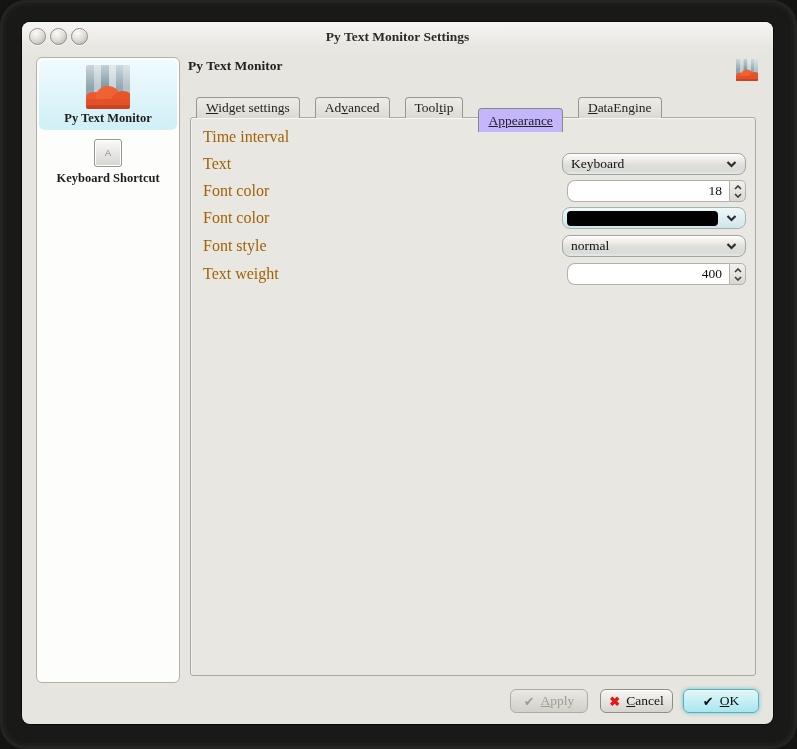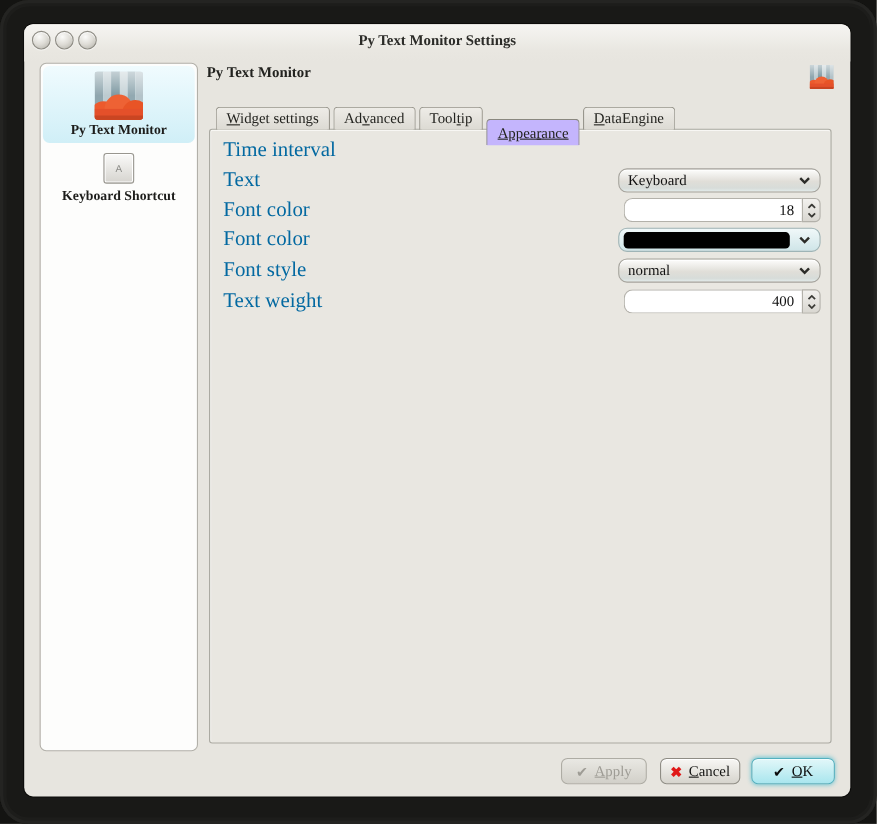--- a/index.html
+++ b/index.html
@@ -60,21 +60,21 @@
   .keycap span { font-family:"Liberation Sans", sans-serif; font-size:9px; color:#8a8a86; }
   
   .main-header {
     position:absolute; left:166px; top:36px;
     font-weight:bold; font-size:13.5px; color:#22221f;
   }
   .header-icon { position:absolute; left:714px; top:37px; width:22px; height:22px; }
   
   .tabs {
     position:absolute; left:174px; top:72px; height:24px;
-    display:flex; align-items:flex-end; gap:3px; z-index:3;
+    display:flex; align-items:flex-end; gap:15px; z-index:3;
   }
   .tab {
     height:21px; padding:0 9px; font-size:13.5px; color:#23231f;
     background:linear-gradient(#eeece7, #dcdad3);
     border:1px solid #98968d; border-bottom:none;
     border-radius:4px 4px 0 0; line-height:20px; cursor:pointer;
   }
   .tab.active {
     height:24px; line-height:23px; background:#c4b5fd; position:relative; top:14px;
     border-color:#8a887f;
@@ -82,21 +82,21 @@
   }
   
   .panel {
     position:absolute; left:168px; top:95px; width:566px; height:559px;
     border:1px solid #abaaa2; border-radius:3px;
     background:#e9e7e1;
     box-shadow:inset 0 1px 0 #f8f7f4, inset 1px 0 0 #f1f0ec;
     z-index:1;
   }
   .form-row { position:absolute; left:12px; right:9px; height:22px; display:flex; align-items:center; }
-  .form-label { flex:1; font-size:19px; color:#0369a1; }
+  .form-label { flex:1; font-size:16px; color:#a16207; }
   
   .spin { display:flex; width:179px; height:22px; }
   .spin-text {
     flex:1; background:#fff; border:1px solid #b3b1aa; border-right:none;
     border-radius:8px 0 0 8px; text-align:right; font-size:13.5px;
     padding:0 7px 0 4px; line-height:20px; color:#111;
   }
   .spin-btns {
     width:17px; border:1px solid #b3b1aa; border-radius:0 5px 5px 0;
     background:linear-gradient(#f2f1ee, #d9d7d1);

